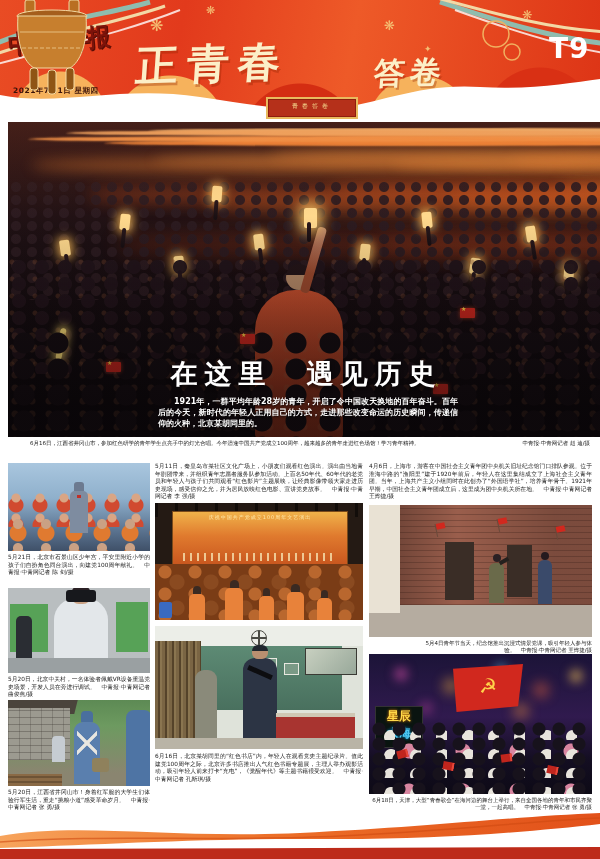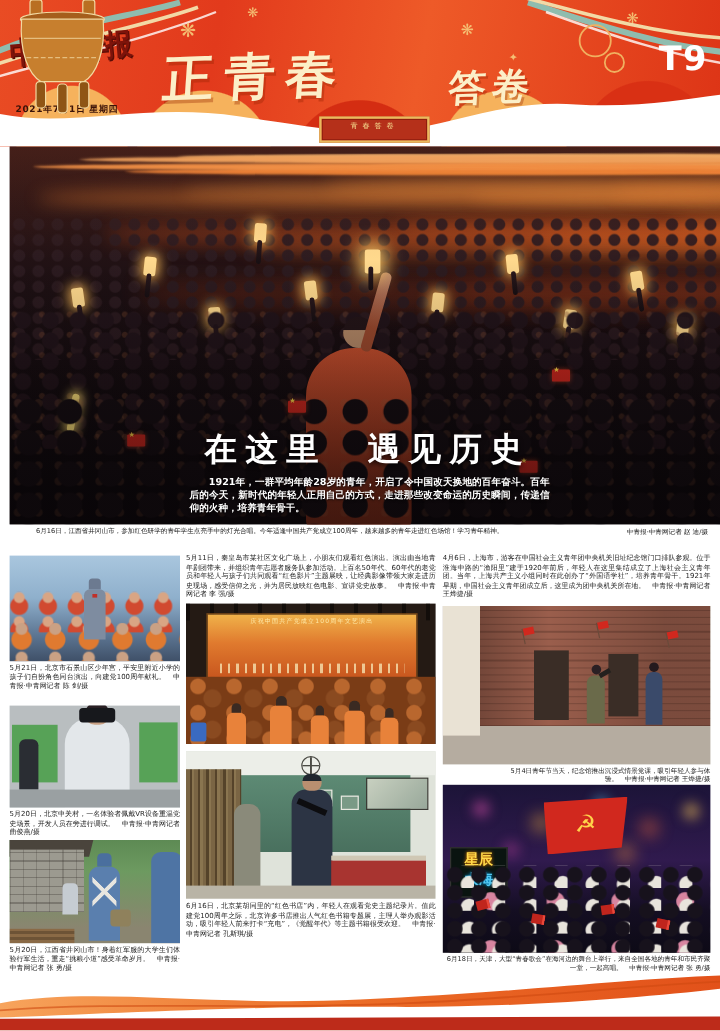--- a/index.html
+++ b/index.html
@@ -294,21 +294,21 @@
         <b>★</b>
       </i>
     <i class="cnflag" style="left:452px;top:186px">
         <b>★</b>
       </i>
     <i class="cnflag" style="left:98px;top:240px">
         <b>★</b>
       </i>
     <div class="lay vig"></div>
     <h1 class="hero-h1">在这里　遇见历史</h1>
-    <p class="hero-p">1921年，一群平均年龄28岁的青年，开启了令中国改天换地的百年奋斗。百年后的今天，新时代的年轻人正用自己的方式，走进那些改变命运的历史瞬间，传递信仰的火种，培养青年骨干。</p>
+    <p class="hero-p">1921年，一群平均年龄28岁的青年，开启了令中国改天换地的百年奋斗。百年后的今天，新时代的年轻人正用自己的方式，走进那些改变命运的历史瞬间，传递信仰的火种，北京某胡同里的。</p>
   </section>
   <div class="cap hero-cap">6月16日，江西省井冈山市，参加红色研学的青年学生点亮手中的灯光合唱。今年适逢中国共产党成立100周年，越来越多的青年走进红色场馆！学习青年精神。</div>
   <div class="hero-credit">中青报·中青网记者 赵 迪/摄</div>
 
   <div class="ph phA">
     <div class="d rowk" style="top:30px;height:34px"></div>
     <div class="d rowk rowk2" style="top:56px;height:32px"></div>
     <div class="d soldier"></div>
   </div>
   <div class="cap" style="left:8px;top:554px;width:142px">5月21日，北京市石景山区少年宫，平安里附近小学的孩子们自扮角色同台演出，向建党100周年献礼。　中青报·中青网记者 陈 剑/摄</div>

